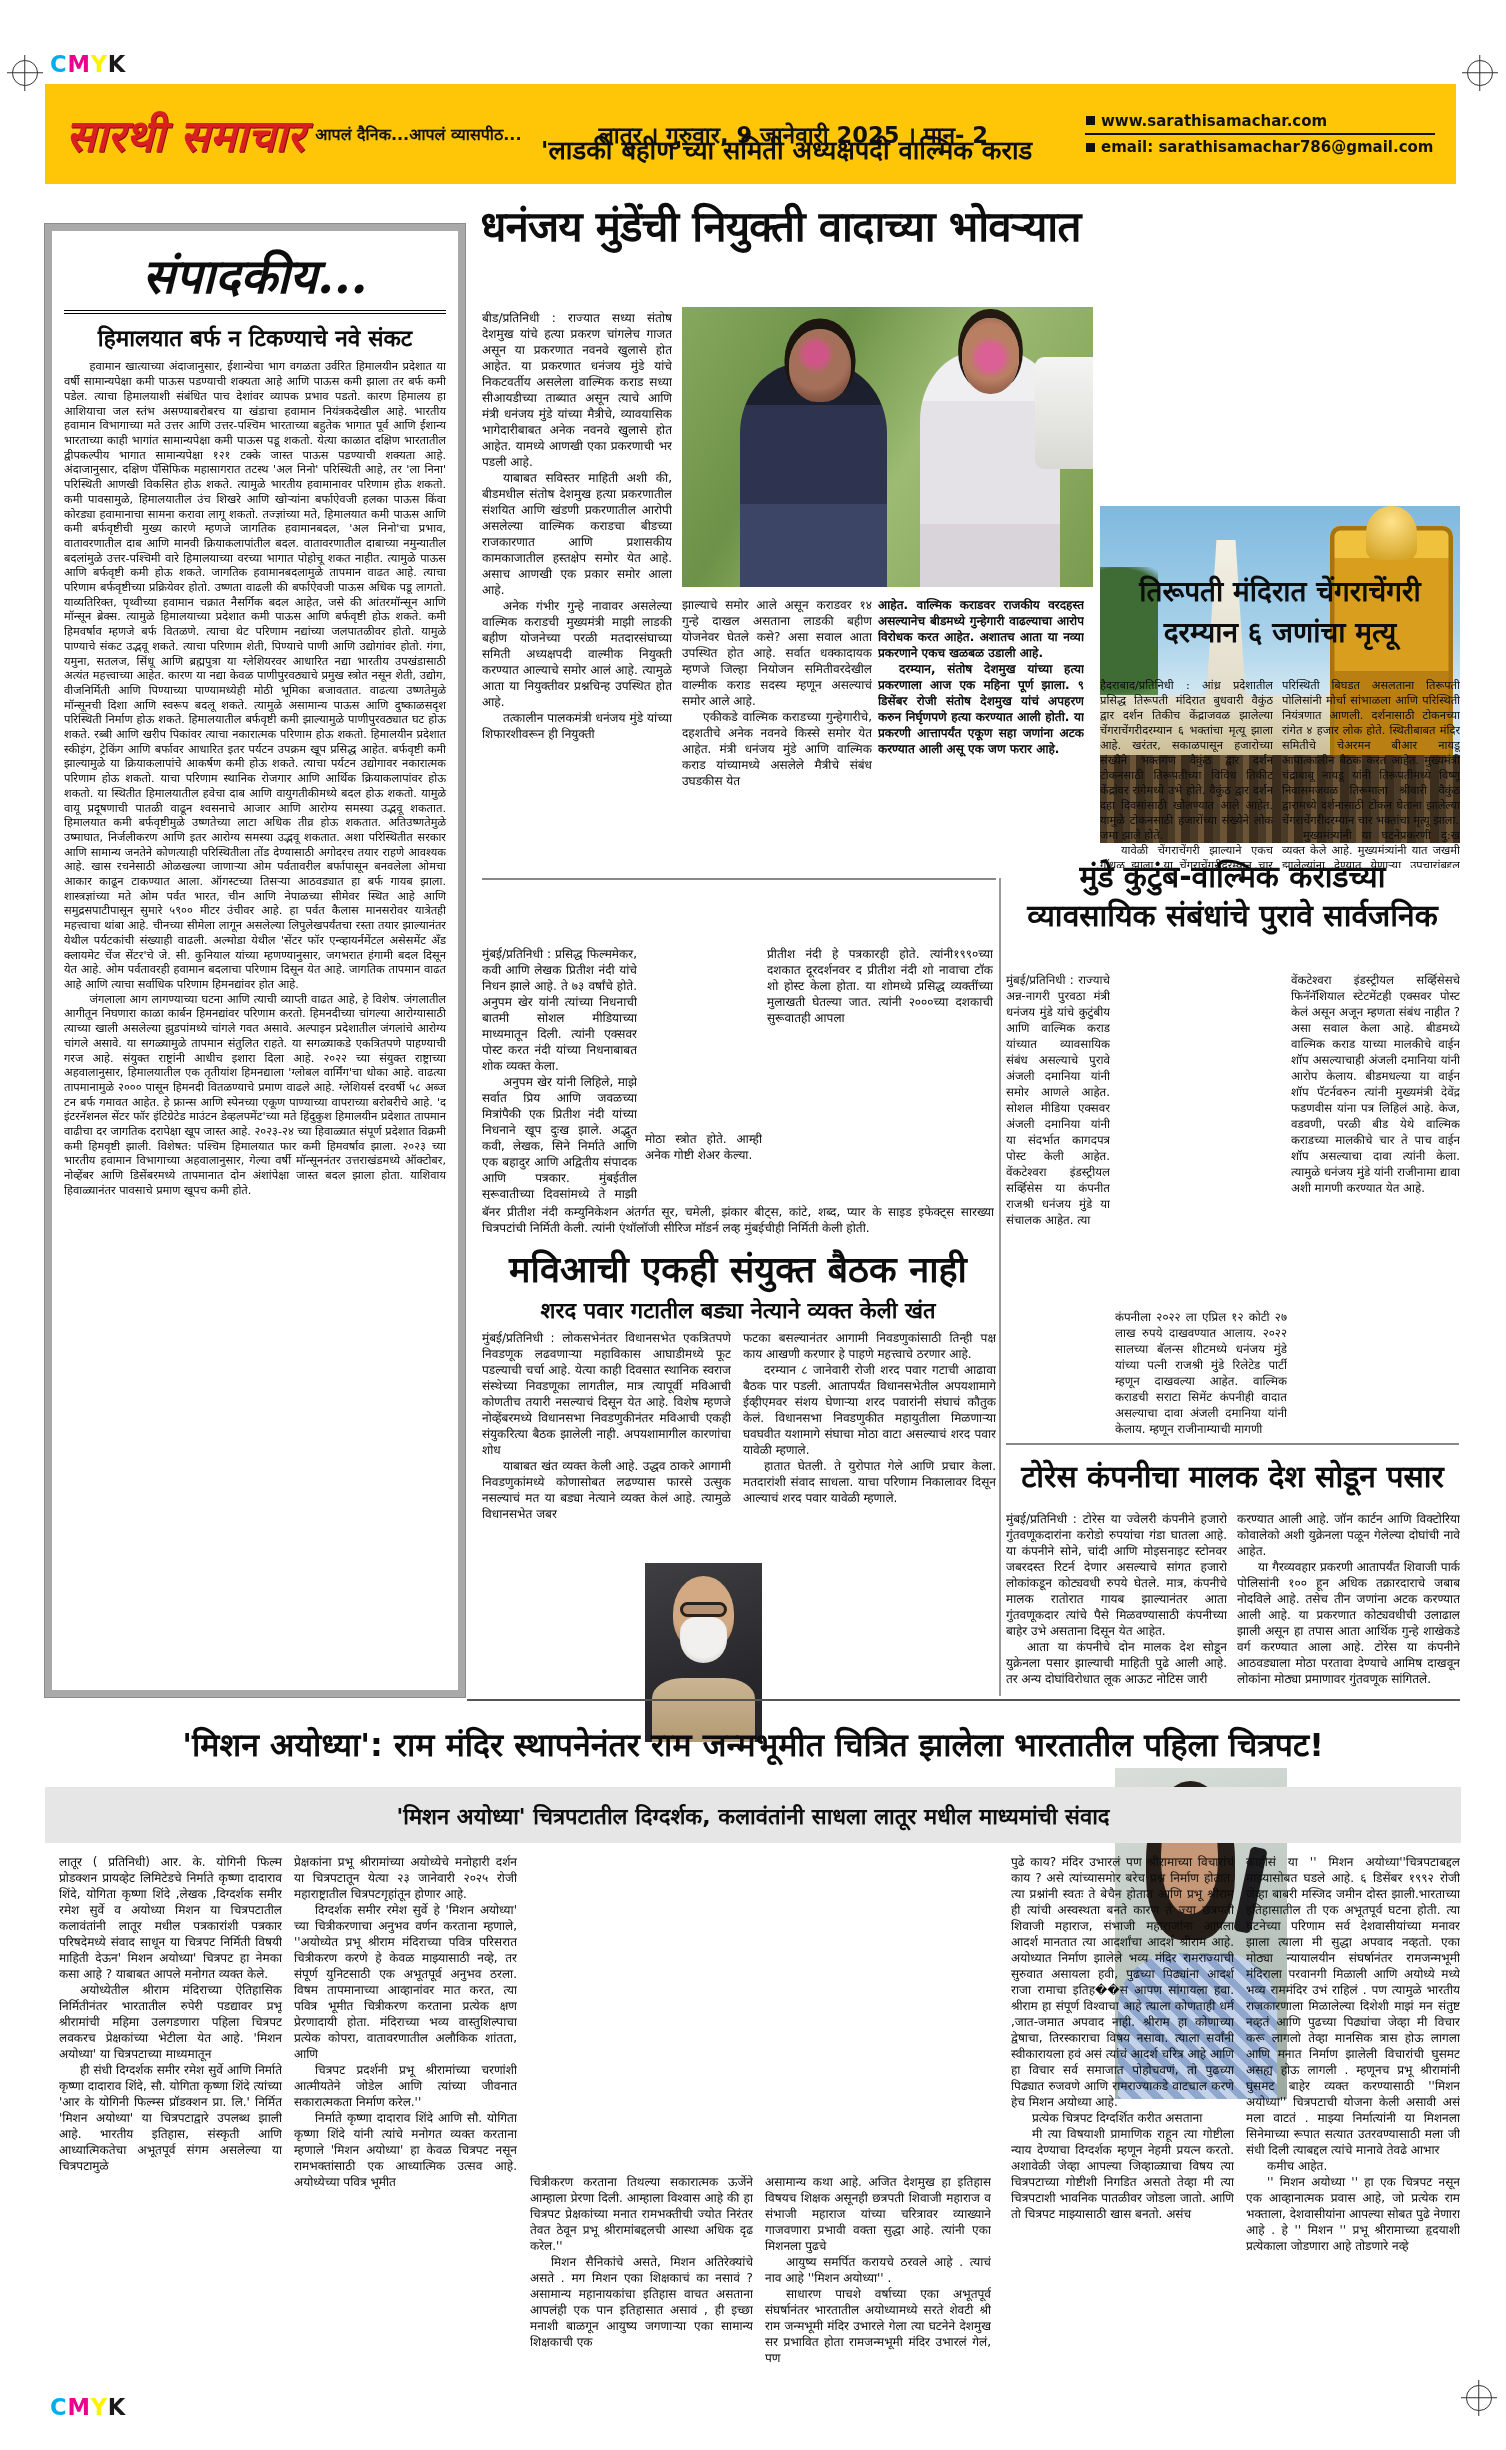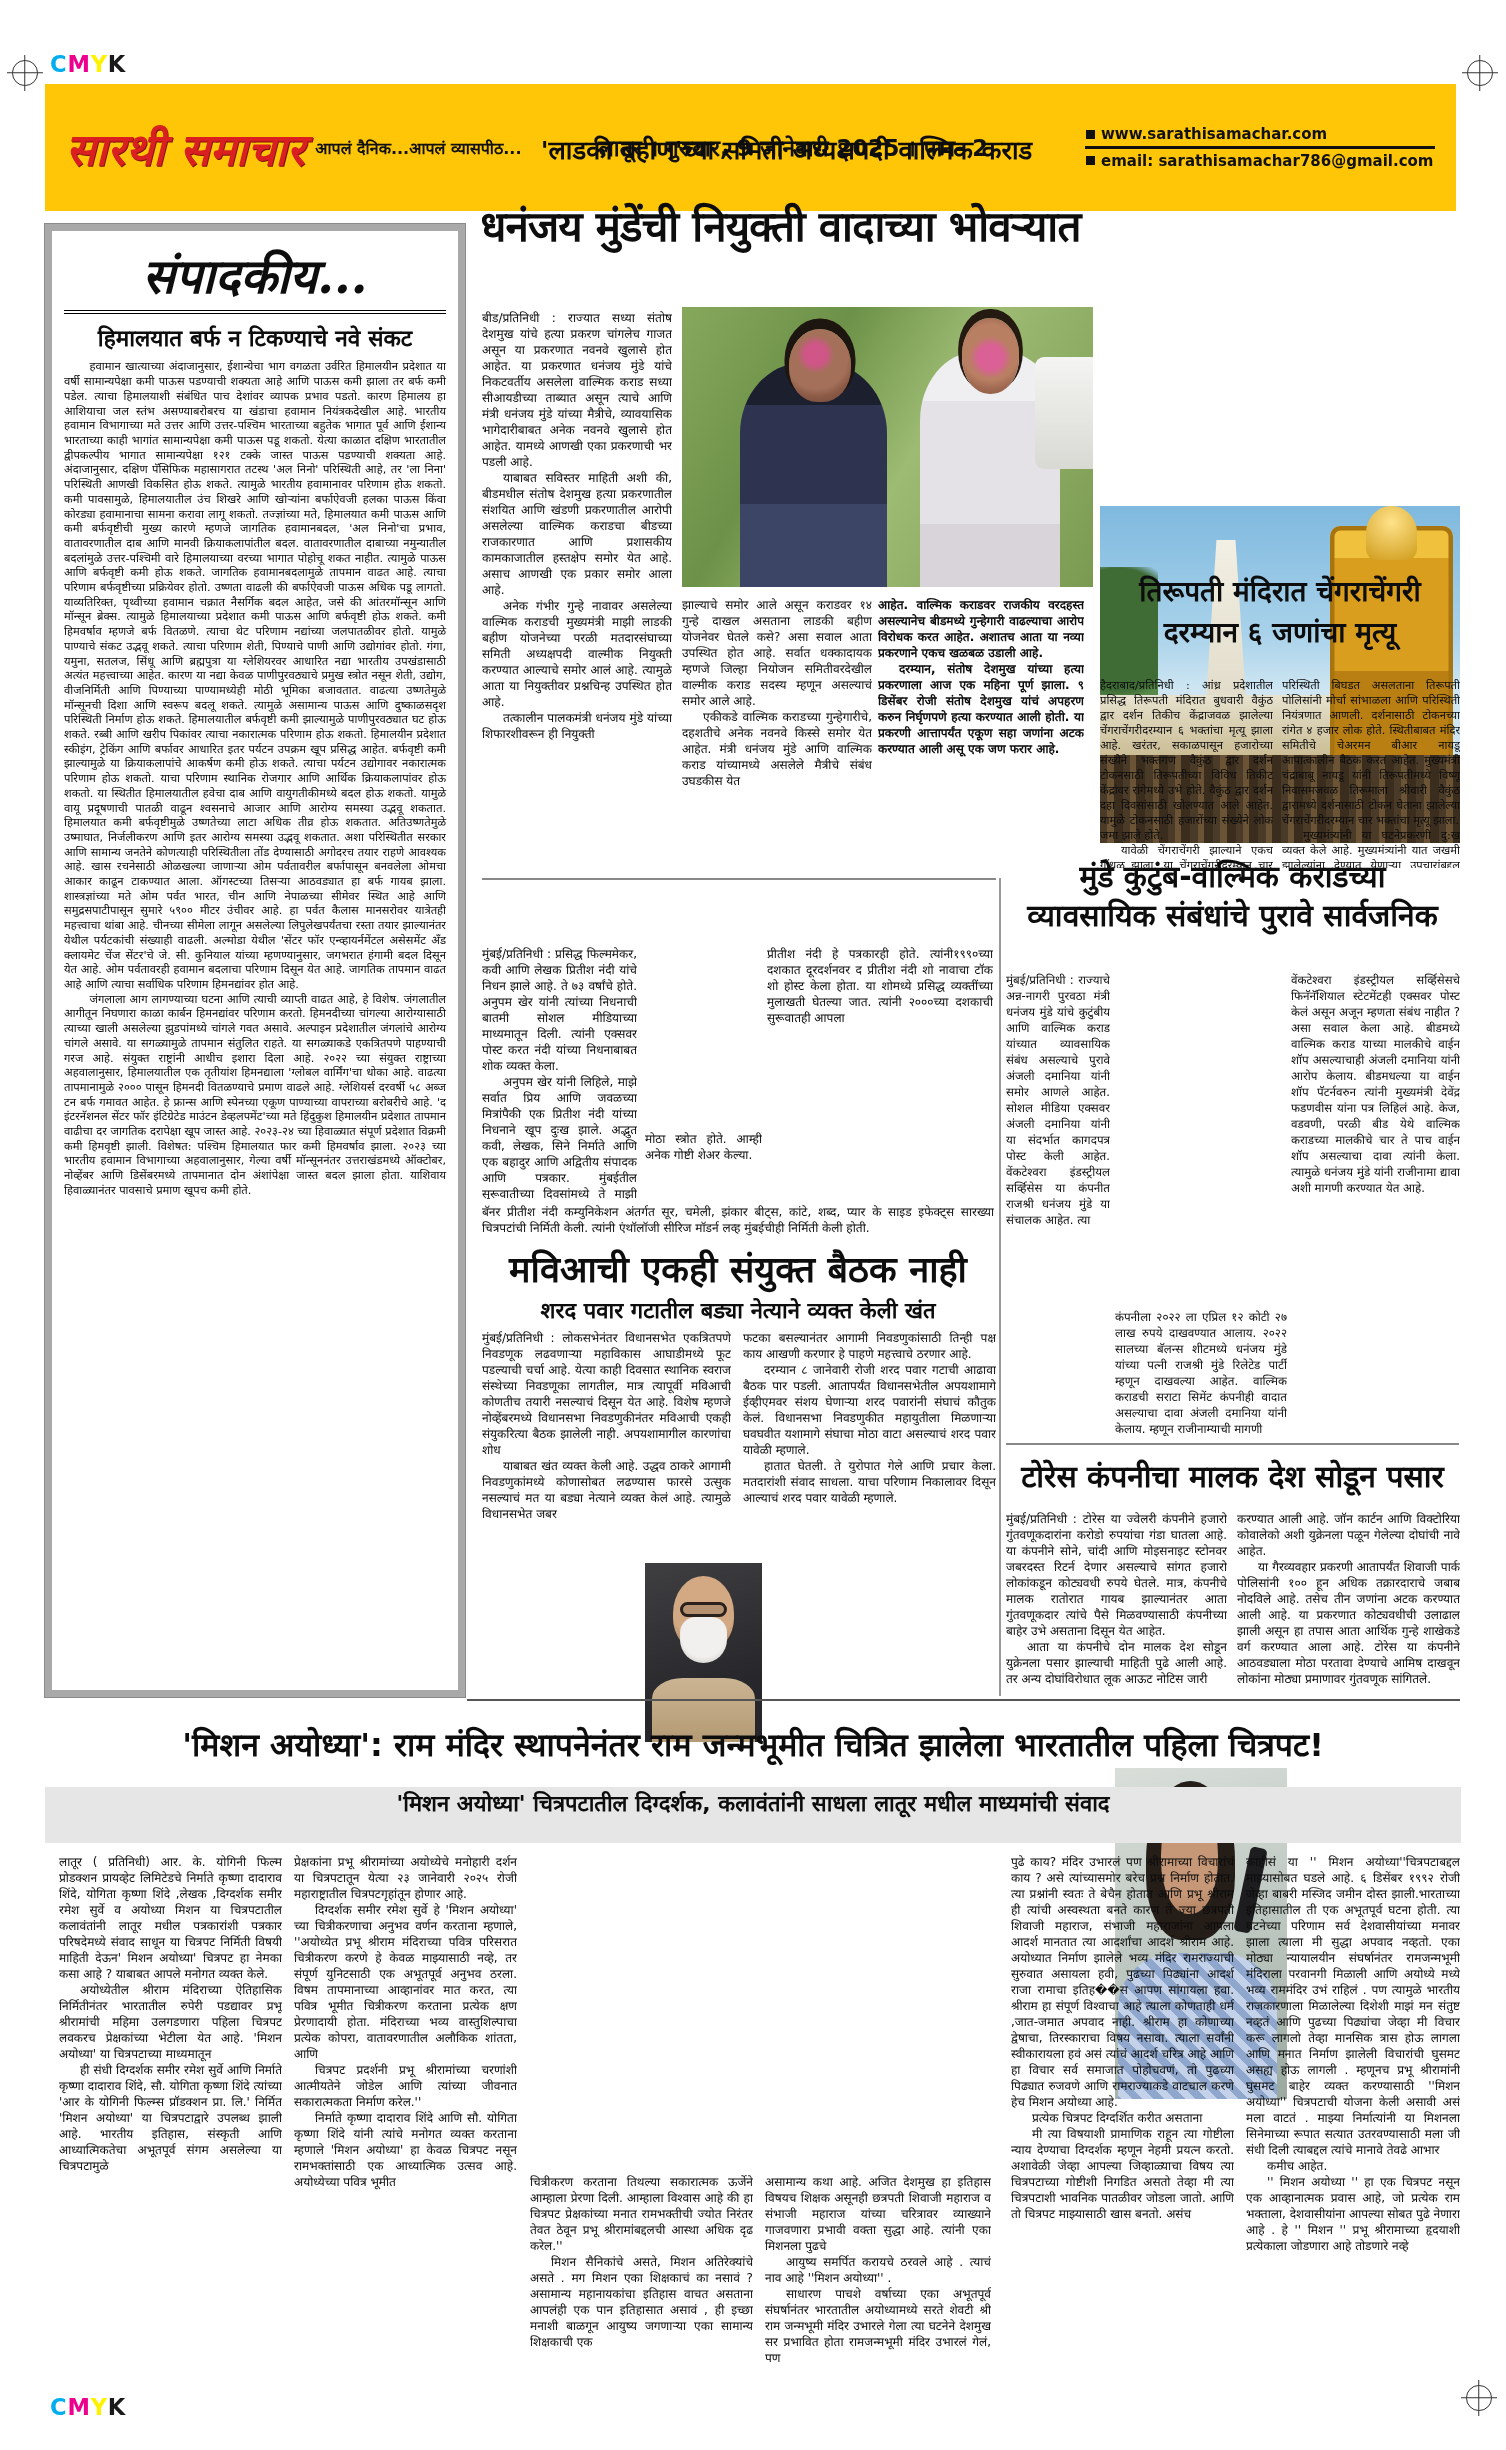--- a/index.html
+++ b/index.html
@@ -13,21 +13,21 @@
 
   
   .cmyk { font-size:22.6px; font-weight:bold; letter-spacing:0.8px; }
   .cmyk span:nth-child(1){color:#00AEEF;} .cmyk span:nth-child(2){color:#EC008C;}
   .cmyk span:nth-child(3){color:#FFF200;} .cmyk span:nth-child(4){color:#1a1a1a;}
   .regmark { width:25.6px; height:25.6px; border:1.5px solid #333; border-radius:50%; }
   .regmark::before { content:""; position:absolute; left:50%; top:-6px; bottom:-6px; width:1.5px; background:#333; transform:translateX(-50%);}
   .regmark::after { content:""; position:absolute; top:50%; left:-6px; right:-6px; height:1.5px; background:#333; transform:translateY(-50%);}
 
   
-  .masthead { left:45px; top:84px; width:1411px; height:127px; background:#FFC608; display:flex; align-items:center; padding:0 21px; }
+  .masthead { left:45px; top:84px; width:1411px; height:100px; background:#FFC608; display:flex; align-items:center; padding:0 21px; }
   .brand { font-family:"DejaVu Serif", serif; font-weight:bold; font-style:italic; font-size:44px; color:#D91F1F; text-shadow:0.8px 0.8px 0 #7a0c0c; white-space:nowrap; }
   .tagline { font-size:16px; font-weight:bold; color:#111; margin-left:10.5px; white-space:nowrap; }
   .dateline { font-size:22.6px; font-weight:bold; color:#111; margin-left:77px; white-space:nowrap; }
   .mh-contact { margin-left:auto; font-size:15px; font-weight:bold; color:#111; }
   .mh-contact .row { display:flex; align-items:center; gap:6px; padding:3px 1.5px; }
   .mh-contact .sep { height:2.3px; background:#111; }
   .sq { display:inline-block; width:9px; height:9px; background:#111; }
 
   
   .editorial { left:45px; top:224px; width:420px; height:1473px; border:7.5px solid #a9a9a9; outline:1.5px solid #8b8b8b; background:#fff; padding:10.5px 12px; }
@@ -77,21 +77,21 @@
   .ph-nandy .beard { position:absolute; left:30%; top:30%; width:40%; height:26%; background:radial-gradient(circle at 50% 40%,#f1f0ee 0 60%,#d8d6d2 80%,transparent); border-radius:40% 40% 60% 60%; }
   .ph-nandy .glasses { position:absolute; left:30%; top:22%; width:40%; height:8%; border:3px solid #2a211c; border-radius:7.5px; background:rgba(90,70,60,.25); }
   .ph-nandy .jacket { position:absolute; left:6%; bottom:-2%; width:88%; height:38%; background:linear-gradient(180deg,#cbb493,#b29972); border-radius:30% 30% 0 0; }
 
   .ph-dama { background:linear-gradient(160deg,#d9ded9,#b9c4bd 60%,#9aa89f); }
   .ph-dama .hair { position:absolute; left:18%; top:4%; width:52%; height:48%; background:#241d18; border-radius:50% 50% 40% 40%; }
   .ph-dama .face { position:absolute; left:27%; top:10%; width:33%; height:34%; background:radial-gradient(circle at 45% 45%,#c79878 0 60%,#aa7c5c); border-radius:48%; }
   .ph-dama .top { position:absolute; left:2%; bottom:-2%; width:92%; height:46%; background:repeating-linear-gradient(45deg,#8fa7cc 0 7.5px,#c3d2e8 7.5px 15px); border-radius:36% 36% 0 0; }
   .ph-dama .phone { position:absolute; right:16%; top:24%; width:10%; height:26%; background:#1d1d1f; border-radius:4.5px; transform:rotate(12deg); }
 
-  .grayband { background:#e6e6e6; display:flex; align-items:flex-start; justify-content:center; }
+  .grayband { background:#e6e6e6; display:flex; align-items:center; justify-content:center; }
   .mission-head { font-size:32px; font-weight:bold; }
 </style>
 </head>
 <body>
 
 <div class="page">
 
   <div class="abs cmyk" style="left:50px; top:51px;">
     <span>C</span><span>M</span><span>Y</span><span>K</span>
   </div>

